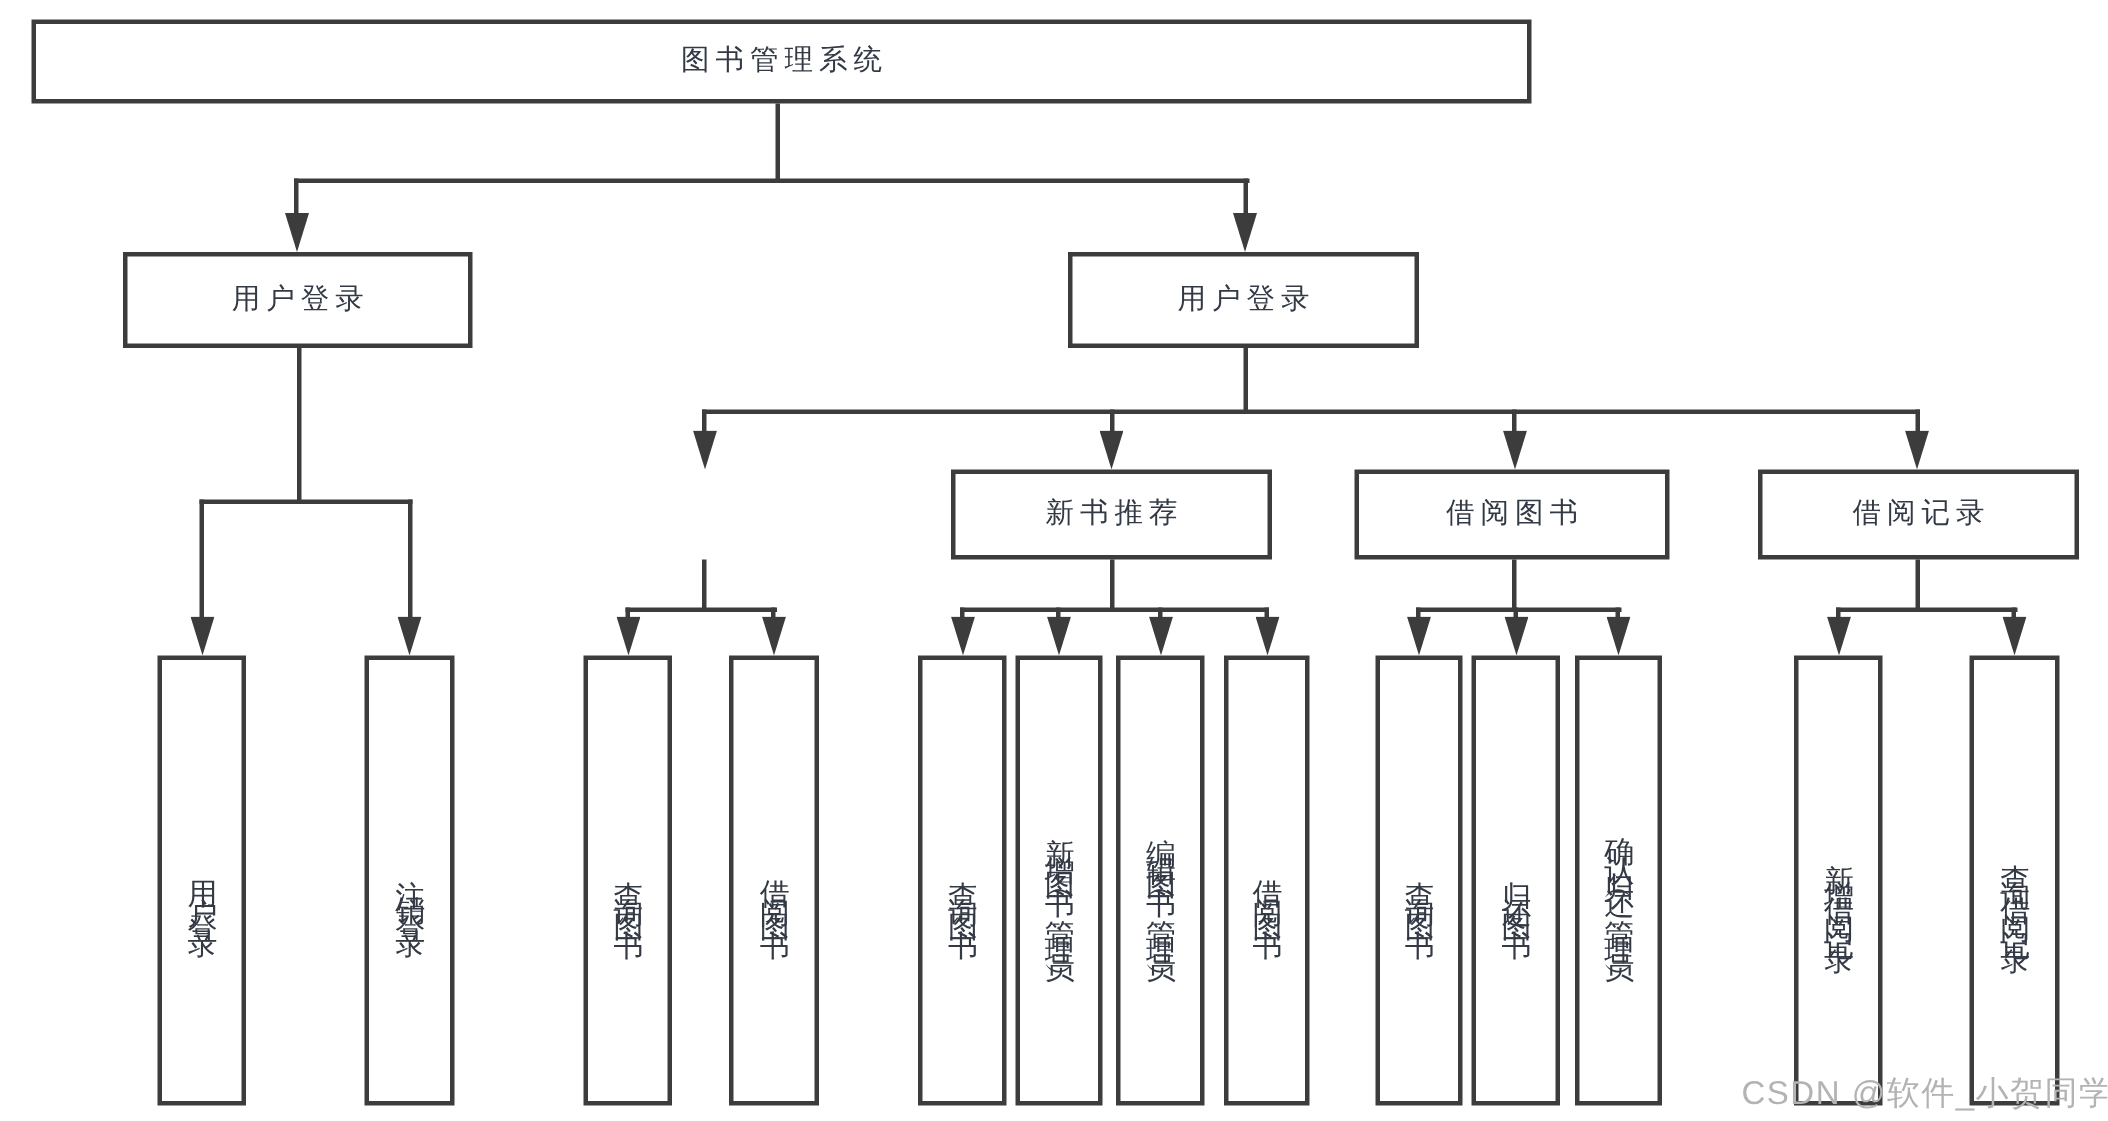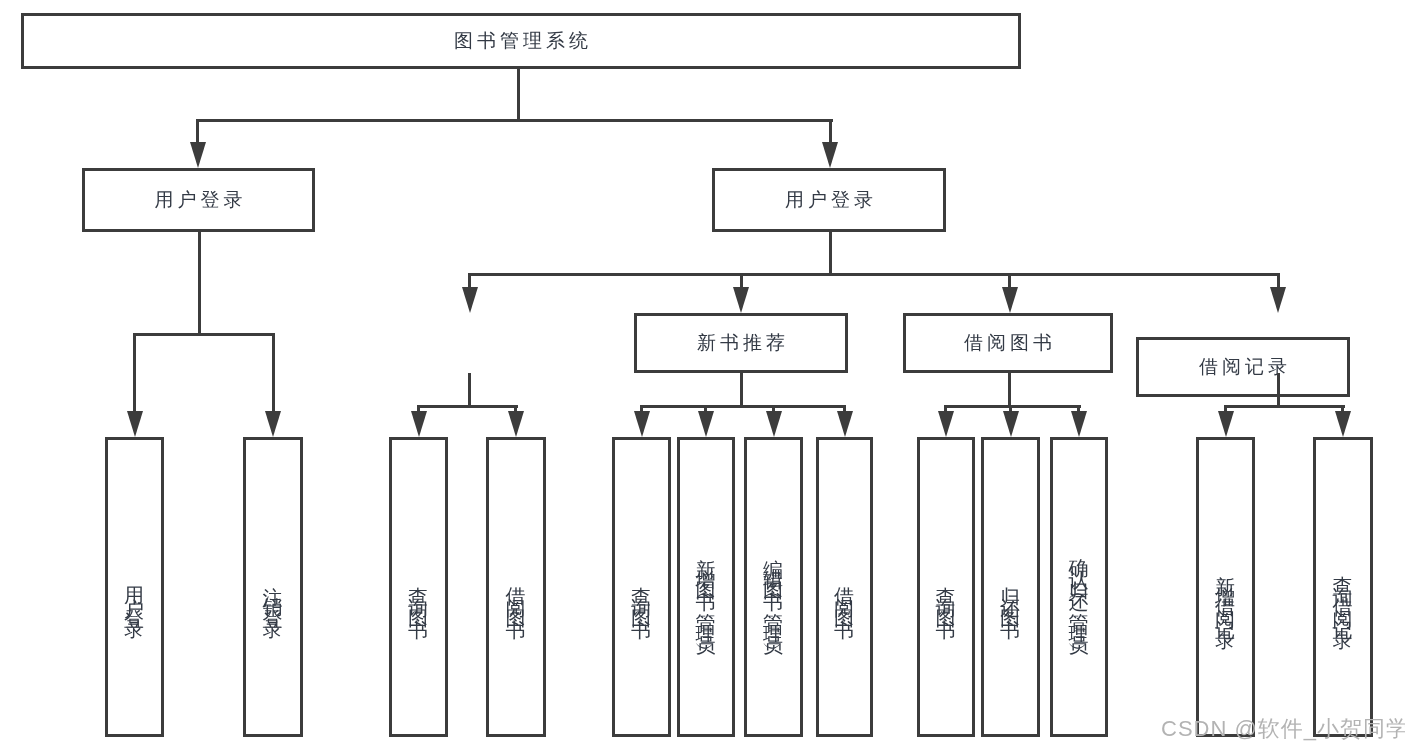--- a/index.html
+++ b/index.html
@@ -78,21 +78,21 @@
     <div class="v" style="left:1277px;top:273px;height:18px;"></div>
     <div class="a" style="left:1270px;top:287px;"></div>
   </div>
 
   <div class="box" style="left:634px;top:313px;width:214px;height:60px;">
     <span>新书推荐</span>
   </div>
   <div class="box" style="left:903px;top:313px;width:210px;height:60px;">
     <span>借阅图书</span>
   </div>
-  <div class="box" style="left:1136px;top:313px;width:214px;height:60px;margin-top:24px;">
+  <div class="box" style="left:1172px;top:313px;width:214px;height:60px;">
     <span>借阅记录</span>
   </div>
 
   <div>
     <div class="v" style="left:468px;top:373px;height:35px;"></div>
     <div class="h" style="left:417px;top:405px;width:101px;"></div>
     <div class="v" style="left:417px;top:405px;height:10px;"></div>
     <div class="a" style="left:411px;top:411px;"></div>
     <div class="v" style="left:514px;top:405px;height:10px;"></div>
     <div class="a" style="left:508px;top:411px;"></div>

